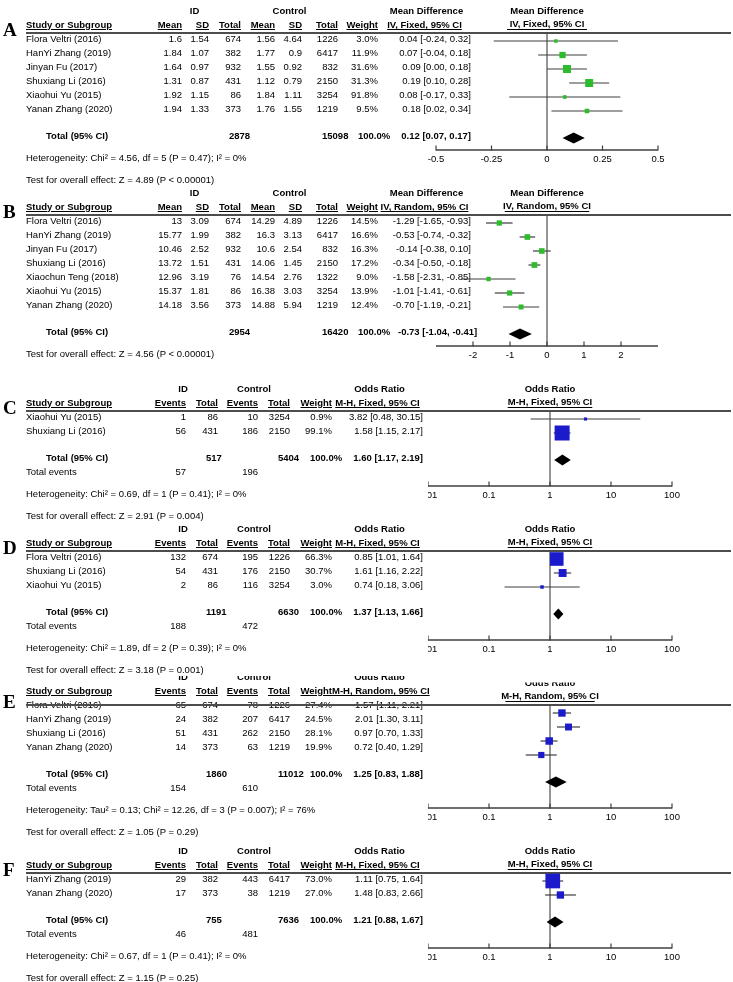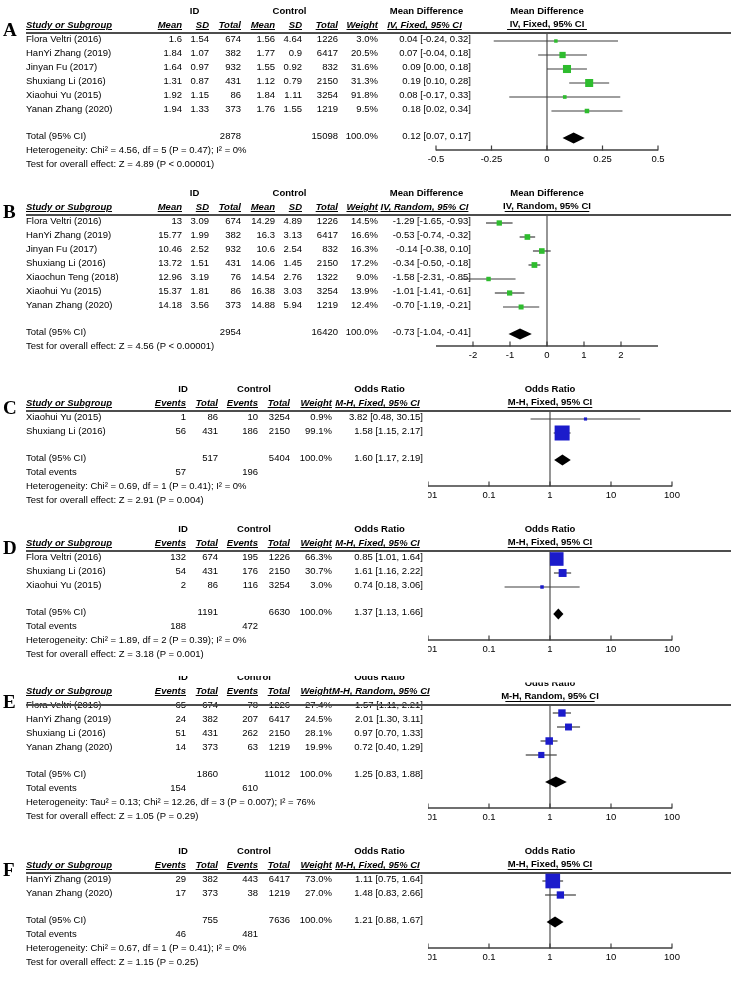--- a/index.html
+++ b/index.html
@@ -8,28 +8,28 @@
   .panel{position:relative;padding-left:26px;box-sizing:border-box;width:733px;margin-bottom:7px;}
   .panel-letter{position:absolute;left:3px;top:16px;font-family:"Liberation Serif","DejaVu Serif",serif;font-weight:bold;font-size:19px;line-height:19px;}
   .hdr-rule{position:absolute;left:26px;right:2px;top:28px;height:2px;background:#4d4d4d;}
   .trow{display:grid;}
   .mean-cols .trow{grid-template-columns:122px 34px 27px 32px 34px 27px 36px 40px 97px;}
   .event-cols .trow{grid-template-columns:122px 38px 32px 40px 32px 42px 95px;}
   .trow > div{height:14px;line-height:14px;white-space:nowrap;overflow:visible;}
   .group-row > div{height:13px;line-height:13px;font-weight:bold;text-align:center;}
   .group-row.clipped{height:7px;overflow:hidden;}
   .group-row.clipped > div{margin-top:-6px;}
-  .head-row > div{height:15px;line-height:15px;font-weight:bold;text-decoration:underline;font-style:italic;}
+  .head-row > div{height:15px;line-height:15px;font-weight:bold;text-decoration:underline;}
   .c-study{text-align:left;}
   .c-num{text-align:right;}
   .c-ci{text-align:right;padding-right:4px;}
   .head-row .c-ci{text-align:center;}
   .spacer{height:13px;}
-  .total-row > div{font-weight:normal;}
-  .footer-line{height:14px;line-height:14px;}
+  .total-row > div{font-weight:bold;margin-left:20px;}
+  .footer-line{height:14px;line-height:14px;margin-top:8px;}
   .plot-svg{position:absolute;top:0;left:428px;}
   svg text{font-family:"Liberation Sans","DejaVu Sans",sans-serif;}
 </style>
 </head>
 <body>
 
 <div id="plots">
   <section class="panel mean-cols" style="height: 175px;">
       <div class="panel-letter">A</div>
       <div class="trow group-row">
@@ -63,21 +63,21 @@
         <div class="c-ci">0.04 [-0.24, 0.32]</div>
       </div>
       <div class="trow study-row">
         <div class="c-study">HanYi Zhang (2019)</div>
         <div class="c-num">1.84</div>
         <div class="c-num">1.07</div>
         <div class="c-num">382</div>
         <div class="c-num">1.77</div>
         <div class="c-num">0.9</div>
         <div class="c-num">6417</div>
-        <div class="c-num">20.5%</div>
+        <div class="c-num">11.9%</div>
         <div class="c-ci">0.07 [-0.04, 0.18]</div>
       </div>
       <div class="trow study-row">
         <div class="c-study">Jinyan Fu (2017)</div>
         <div class="c-num">1.64</div>
         <div class="c-num">0.97</div>
         <div class="c-num">932</div>
         <div class="c-num">1.55</div>
         <div class="c-num">0.92</div>
         <div class="c-num">832</div>

